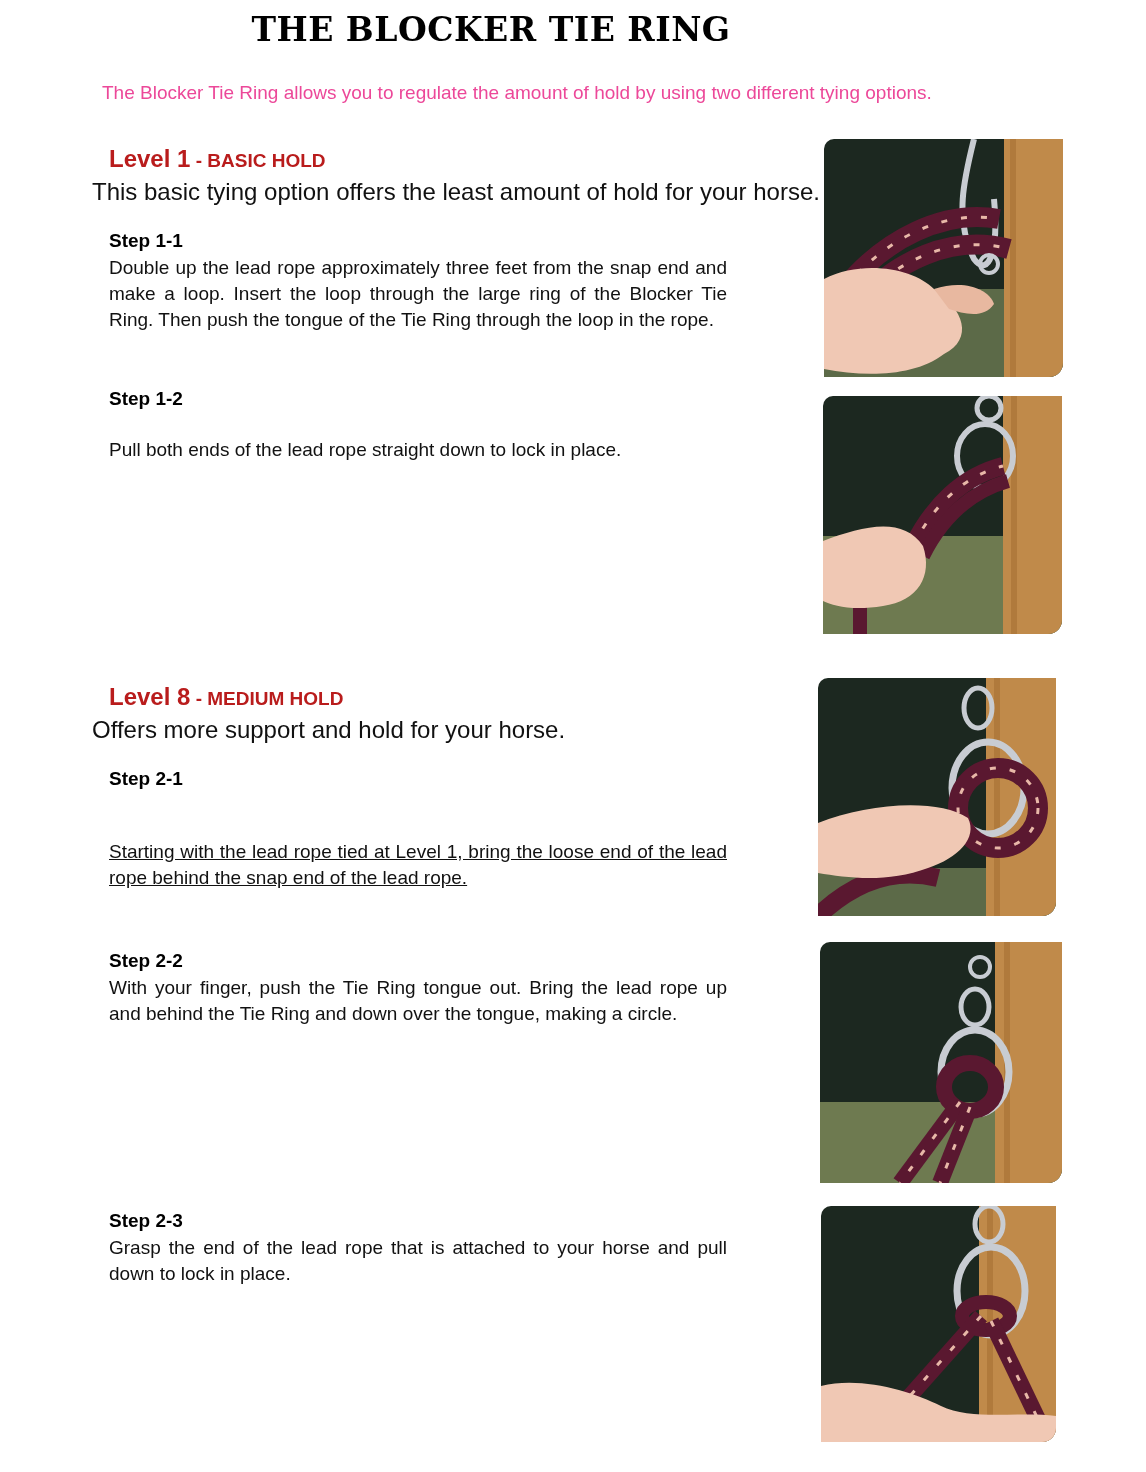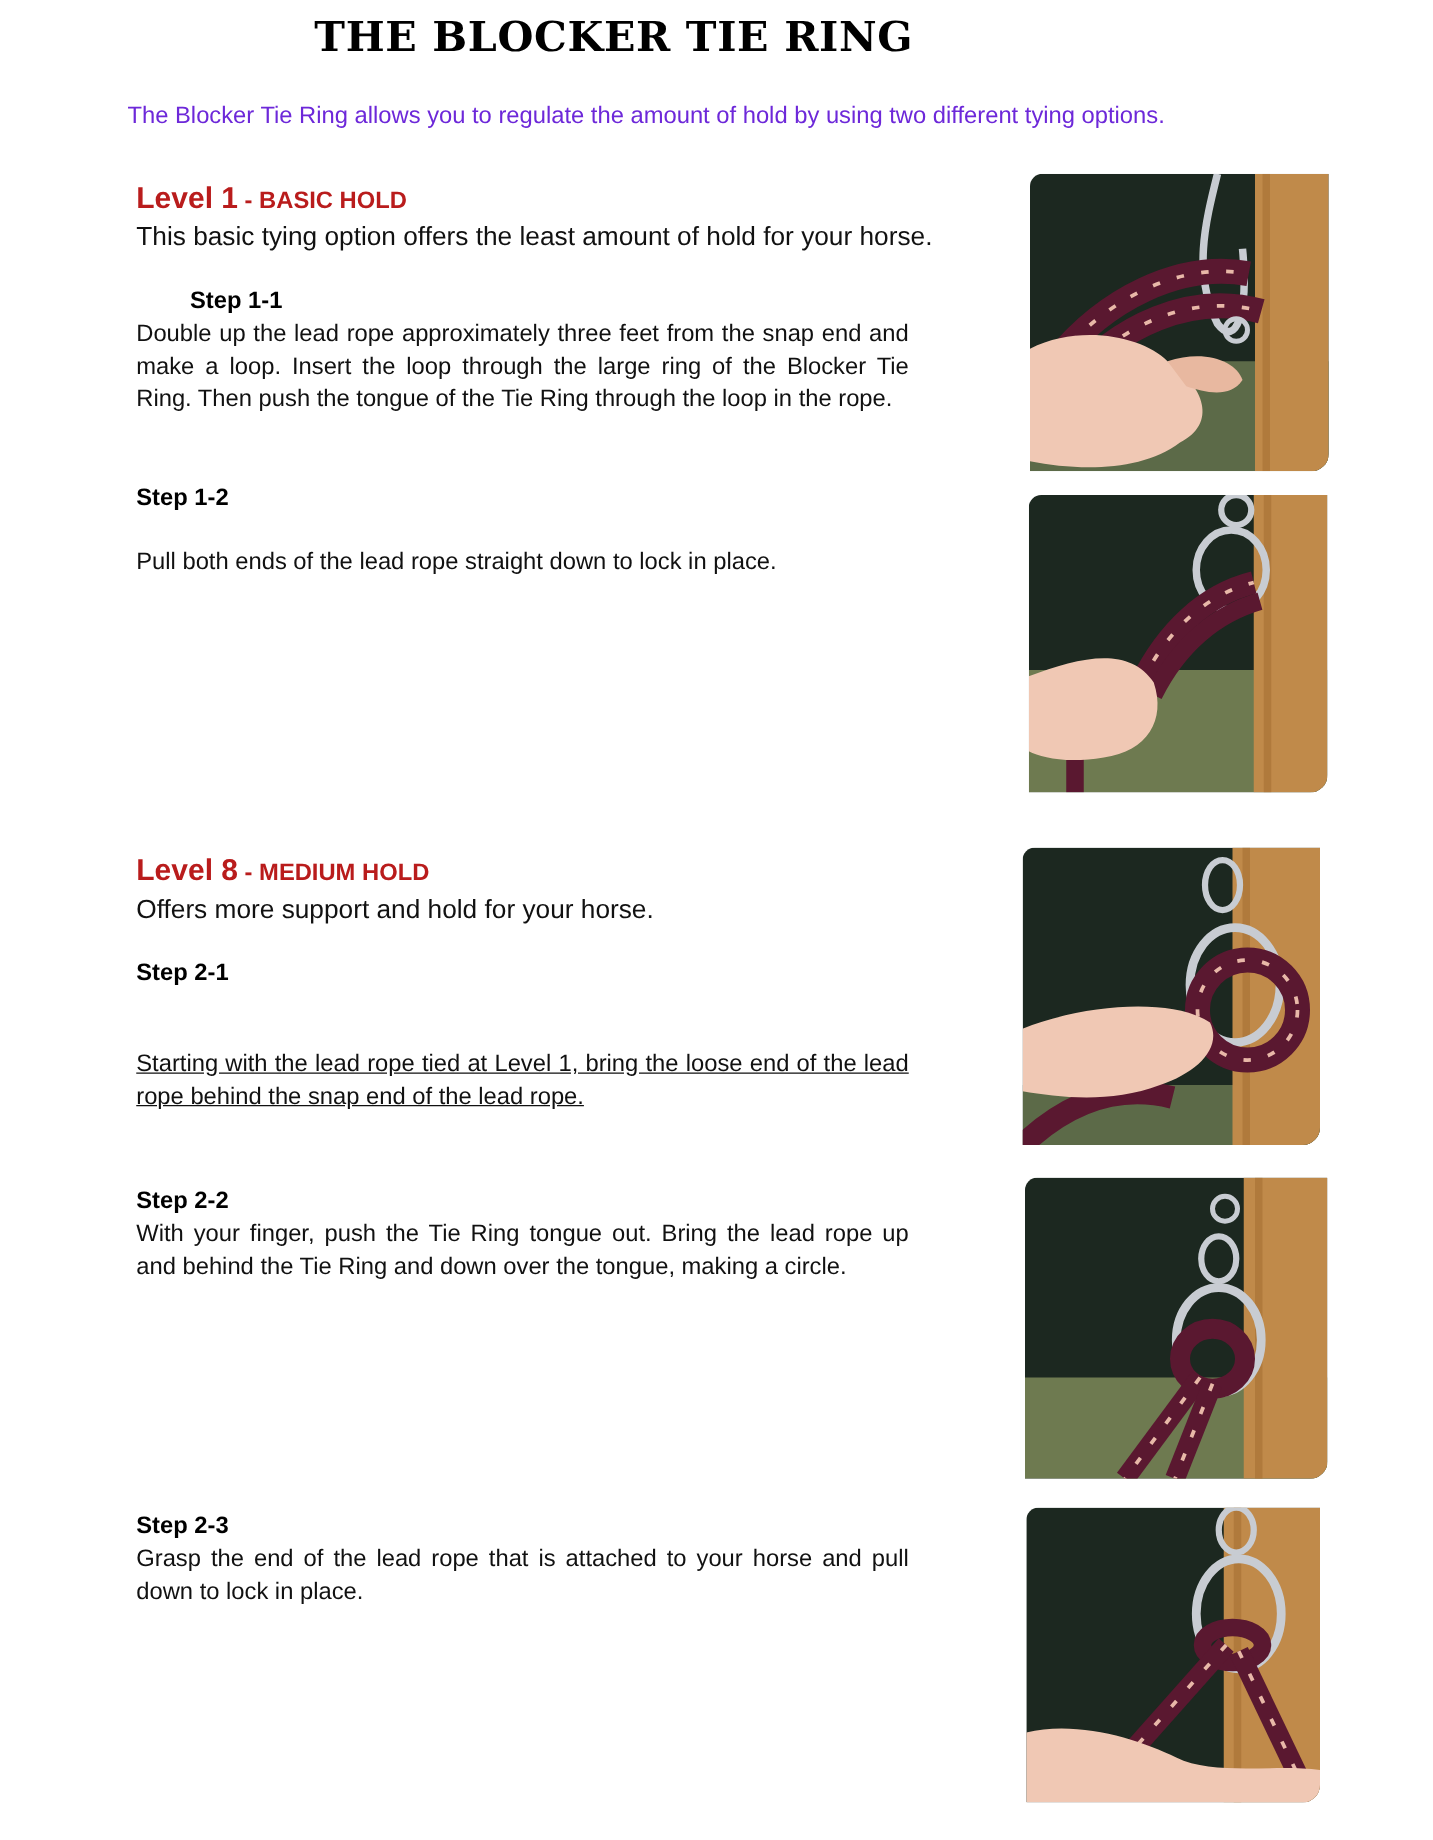--- a/index.html
+++ b/index.html
@@ -6,27 +6,27 @@
     body {
       width: 1146px; height: 1472px; position: relative; overflow: hidden;
       font-family: "Liberation Sans", "DejaVu Sans", sans-serif; color: #111;
     }
     .title {
       position: absolute; left: 0; top: 10px; width: 982px; text-align: center;
       font-family: "DejaVu Serif", "Liberation Serif", serif; font-weight: bold;
       font-size: 33px; letter-spacing: 0.5px; color: #000;
     }
     .intro {
-      position: absolute; left: 102px; top: 82px; font-size: 19px; color: #6d28d9;
+      position: absolute; left: 102px; top: 82px; font-size: 19px; color: #ec4899;
     }
     .level-head {
       position: absolute; left: 109px; font-size: 24px; font-weight: bold; color: #b91c1c;
     }
     .level-head .sub { font-size: 19px; }
-    .level-desc { position: absolute; left: 109px; font-size: 21px; }
+    .level-desc { position: absolute; left: 92px; font-size: 24px; }
     .step-label { position: absolute; left: 109px; font-size: 19px; font-weight: bold; color: #000; }
     .step-text {
       position: absolute; left: 109px; width: 618px; font-size: 19px;
       line-height: 26px; text-align: justify;
     }
     .photo {
       position: absolute; overflow: hidden; border-radius: 10px 0 0 0;
       border-top-right-radius: 0; border-bottom-right-radius: 14px;
     }
     .photo svg { display: block; width: 100%; height: 100%; }
@@ -35,21 +35,21 @@
 <body>
 
 <div class="title">THE BLOCKER TIE RING</div>
 <div class="intro">The Blocker Tie Ring allows you to regulate the amount of hold by using two different tying options.</div>
 
 <div class="level-head" style="top:145px;">
   <span>Level 1</span><span class="sub"> - BASIC HOLD</span>
 </div>
 <div class="level-desc" style="top:178px;">This basic tying option offers the least amount of hold for your horse.</div>
 
-<div class="step-label" style="top:230px;margin-left:43px;">Step 1-1</div>
+<div class="step-label" style="top:230px;">Step 1-1</div>
 <div class="step-text" style="top:255px;">Double up the lead rope approximately three feet from the snap end and make a loop. Insert the loop through the large ring of the Blocker Tie Ring. Then push the tongue of the Tie Ring through the loop in the rope.</div>
 
 <div class="step-label" style="top:388px;">Step 1-2</div>
 <div class="step-text" style="top:437px;">Pull both ends of the lead rope straight down to lock in place.</div>
 
 <div class="level-head" style="top:683px;">
   <span>Level 8</span><span class="sub"> - MEDIUM HOLD</span>
 </div>
 <div class="level-desc" style="top:716px;">Offers more support and hold for your horse.</div>
 

